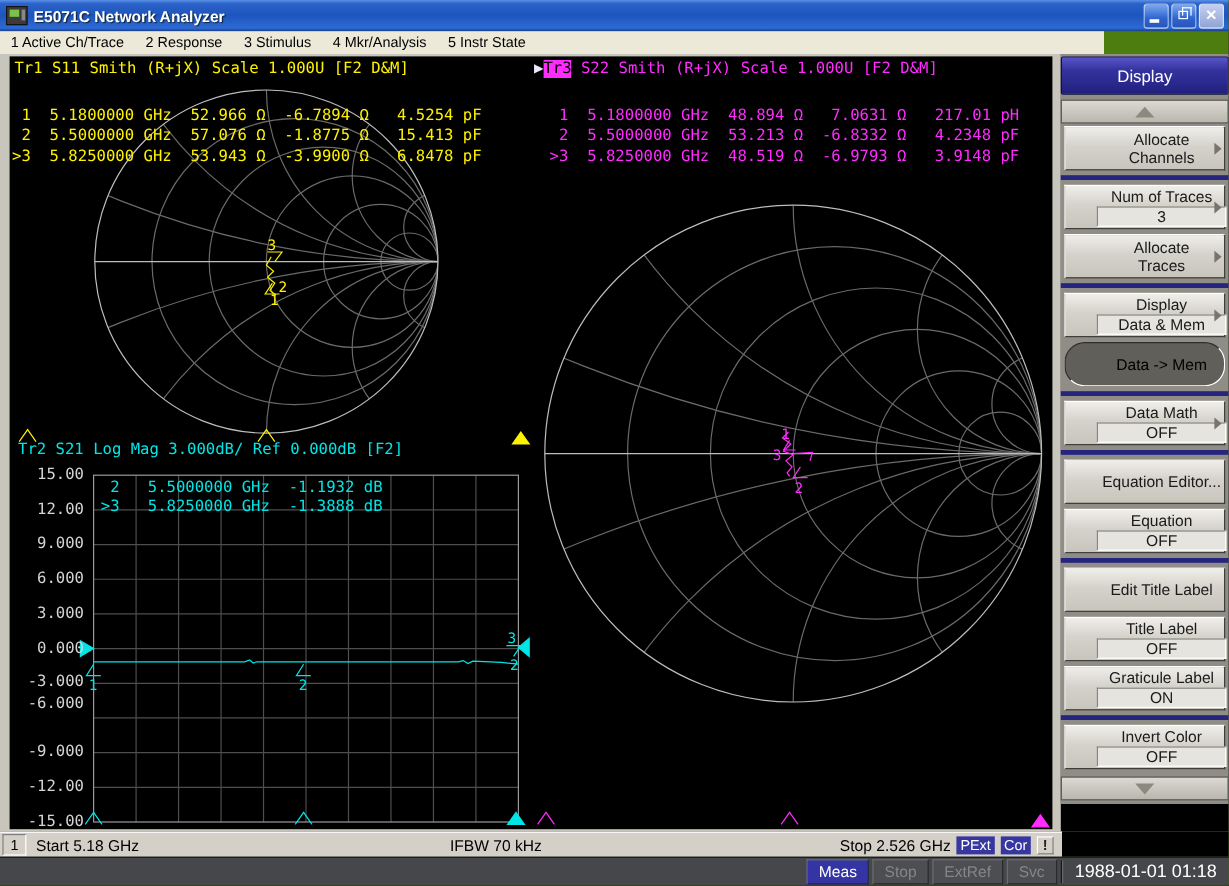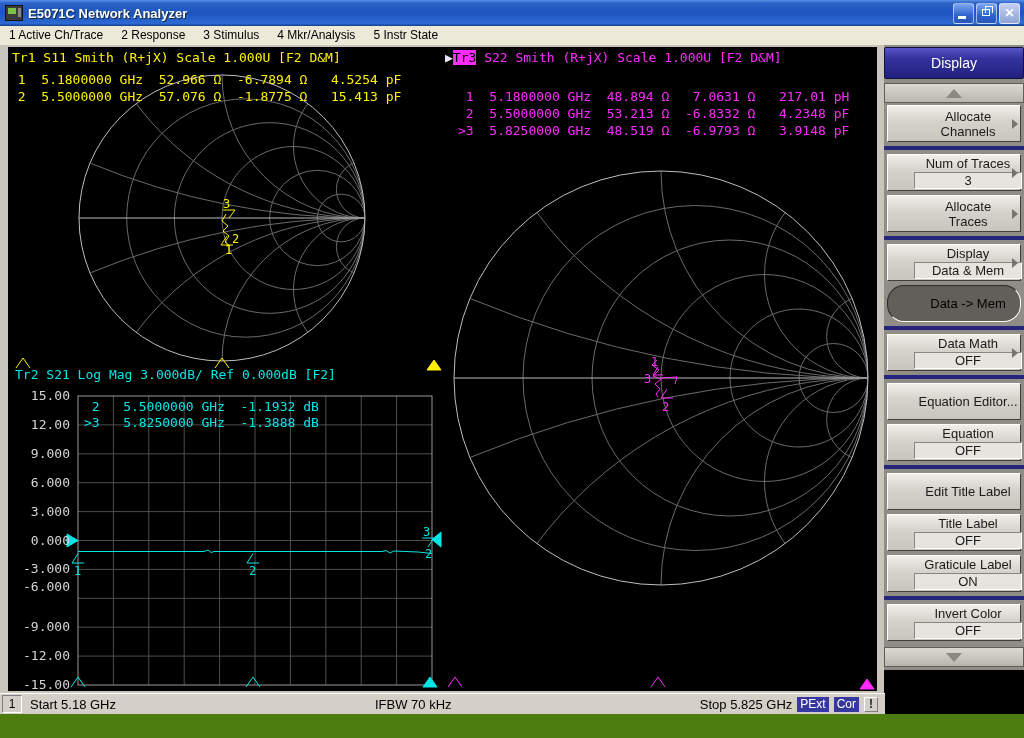--- a/index.html
+++ b/index.html
@@ -19,33 +19,33 @@
   .wbtn{width:21px;height:21px;border-radius:3px;display:flex;align-items:center;justify-content:center;
     border:1px solid rgba(255,255,255,.55);box-sizing:border-box;position:relative;}
   .wbtn.min,.wbtn.max{background:linear-gradient(180deg,#7AA7F2,#2F63CE 60%,#2756B8);}
   .wbtn.close{background:linear-gradient(180deg,#C4CFEF,#8FA4D6);color:#fff;font-size:12px;font-weight:bold;}
   .glyph-min{position:absolute;left:4px;bottom:4px;width:8px;height:3px;background:#fff;}
   .glyph-max{position:absolute;left:5px;top:5px;width:8px;height:7px;border:1px solid #fff;box-sizing:border-box;}
   .glyph-max::after{content:"";position:absolute;left:2px;top:-4px;width:8px;height:7px;border:1px solid #fff;
     border-bottom:none;box-sizing:border-box;}
 
   
-  .menubar{position:absolute;left:0;top:26px;width:1024px;height:19px;background:#ECE9D8;
+  .menubar{position:absolute;left:0;top:26px;width:920px;height:19px;background:#ECE9D8;
     display:flex;align-items:center;font-size:12px;color:#000;}
   .menu-item{padding:0 9px;height:19px;line-height:19px;}
 
   
   .main{position:absolute;left:0;top:45px;width:1024px;height:648px;background:#C8C5BD;}
   .screen{position:absolute;left:8px;top:2px;width:869px;height:644px;background:#000;}
   #gfx{position:absolute;left:0;top:0;}
 
   .mono{font-family:"DejaVu Sans Mono",monospace;white-space:pre;}
   .tr1-header{position:absolute;left:4px;top:3px;color:#FFF200;font-family:"DejaVu Sans Mono",monospace;
     font-size:13px;white-space:pre;}
-  .tr1-rows{position:absolute;left:2px;top:24px;color:#FFF200;font-size:13px;line-height:17px;}
+  .tr1-rows{position:absolute;left:2px;top:41px;color:#FFF200;font-size:13px;line-height:17px;}
   .tr3-header{position:absolute;left:437px;top:3px;color:#FF2BFF;font-family:"DejaVu Sans Mono",monospace;
     font-size:13px;white-space:pre;}
   .tr3-ind{color:#E9E9FF;}
   .tr3-name{background:#FF2BFF;color:#000;}
   .tr3-rows{position:absolute;left:450px;top:41px;color:#FF2BFF;font-size:13px;line-height:17px;}
   .tr2-header{position:absolute;left:7px;top:320px;color:#00E6E6;font-family:"DejaVu Sans Mono",monospace;
     font-size:13px;white-space:pre;}
   .tr2-rows{position:absolute;left:76px;top:352px;color:#00E6E6;font-size:13px;line-height:16px;}
   .tick{position:absolute;left:4px;width:58px;height:16px;line-height:16px;text-align:right;
     color:#D4D4D4;font-family:"DejaVu Sans Mono",monospace;font-size:13px;}
@@ -228,21 +228,21 @@
           <polygon points="419,323 426,313 433,323" fill="#FFF200" stroke="#FFF200" stroke-width="1"></polygon>
           <polyline points="63,640 70,630 77,640" fill="none" stroke="#00E6E6" stroke-width="1"></polyline>
           <polyline points="238,640 245,630 252,640" fill="none" stroke="#00E6E6" stroke-width="1"></polyline>
           <polygon points="415,640 422,630 429,640" fill="#00E6E6" stroke="#00E6E6" stroke-width="1"></polygon>
           <polyline points="440,640 447,630 454,640" fill="none" stroke="#FF2BFF" stroke-width="1"></polyline>
           <polyline points="643,640 650,630 657,640" fill="none" stroke="#FF2BFF" stroke-width="1"></polyline>
           <polygon points="852,642 859,632 866,642" fill="#FF2BFF" stroke="#FF2BFF" stroke-width="1"></polygon>
         </svg>
 
       <div class="tr1-header">Tr1 S11 Smith (R+jX) Scale 1.000U [F2 D&amp;M]</div>
-      <div class="tr1-rows mono" id="tr1rows"><div> 1  5.1800000 GHz  52.966 Ω  -6.7894 Ω   4.5254 pF</div><div> 2  5.5000000 GHz  57.076 Ω  -1.8775 Ω   15.413 pF</div></div>
+      <div class="tr1-rows mono" id="tr1rows"><div> 1  5.1800000 GHz  52.966 Ω  -6.7894 Ω   4.5254 pF</div><div> 2  5.5000000 GHz  57.076 Ω  -1.8775 Ω   15.413 pF</div><div>&gt;3  5.8250000 GHz  53.943 Ω  -3.9900 Ω   6.8478 pF</div></div>
 
       <div class="tr3-header"><span class="tr3-ind">▶</span><span class="tr3-name">Tr3</span><span> S22 Smith (R+jX) Scale 1.000U [F2 D&amp;M]</span></div>
       <div class="tr3-rows mono" id="tr3rows"><div> 1  5.1800000 GHz  48.894 Ω   7.0631 Ω   217.01 pH</div><div> 2  5.5000000 GHz  53.213 Ω  -6.8332 Ω   4.2348 pF</div><div>&gt;3  5.8250000 GHz  48.519 Ω  -6.9793 Ω   3.9148 pF</div></div>
 
       <div class="tr2-header">Tr2 S21 Log Mag 3.000dB/ Ref 0.000dB [F2]</div>
       <div id="tr2ticks">
           <div class="tick" style="top: 341px;">15.00</div>
           <div class="tick" style="top: 369.9px;">12.00</div>
           <div class="tick" style="top: 398.8px;">9.000</div>
           <div class="tick" style="top: 427.7px;">6.000</div>
@@ -326,22 +326,29 @@
         </div>
     </div>
   </div>
 
   <div class="statusbar">
     <div class="sb-gray">
       <span class="ch-box">1</span>
       <span class="sb-start">Start 5.18 GHz</span>
       <span class="sb-ifbw">IFBW 70 kHz</span>
       <span class="sb-right">
-        <span>Stop 5.825 GHz</span>
+        <span>Stop 2.526 GHz</span>
         <span class="badge">PExt</span>
         <span class="badge">Cor</span>
         <span class="warn">!</span>
       </span>
     </div>
   </div>
 
+  <div class="instrbar">
+    <span class="ib-cell active">Meas</span>
+    <span class="ib-cell dis">Stop</span>
+    <span class="ib-cell dis">ExtRef</span>
+    <span class="ib-cell dis">Svc</span>
+    <span class="ib-date">1988-01-01 01:18</span>
+  </div>
 
 </div>
 
 </body></html>

